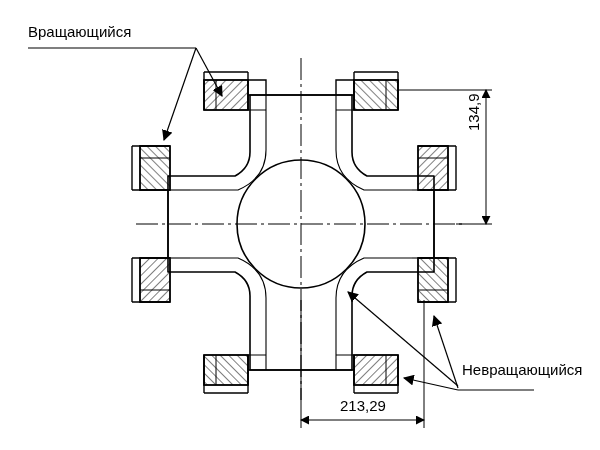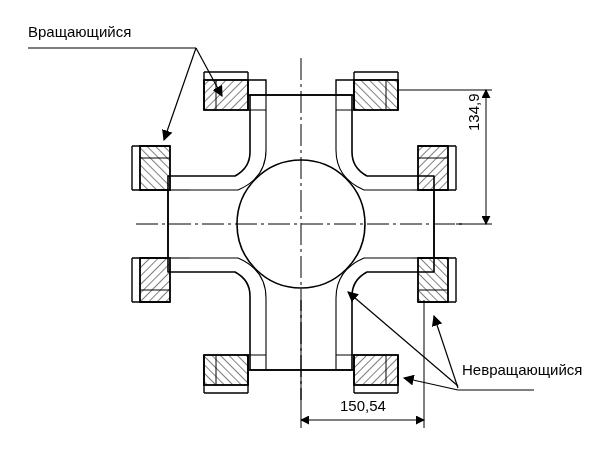--- a/index.html
+++ b/index.html
@@ -217,15 +217,15 @@
       <line x1="301" y1="420" x2="424" y2="420" marker-start="url(#arrowStart)" marker-end="url(#arrowEnd)"></line>
     </g>
   </svg>
 
   <div class="lbl" id="label-rotating">Вращающийся</div>
 
   <div class="lbl" id="label-nonrotating">Невращающийся</div>
 
   <div class="lbl" id="label-dim-v">134,9</div>
 
-  <div class="lbl" id="label-dim-h">150,54</div>
+  <div class="lbl" id="label-dim-h">213,29</div>
 
 </div>
 
 </body></html>

